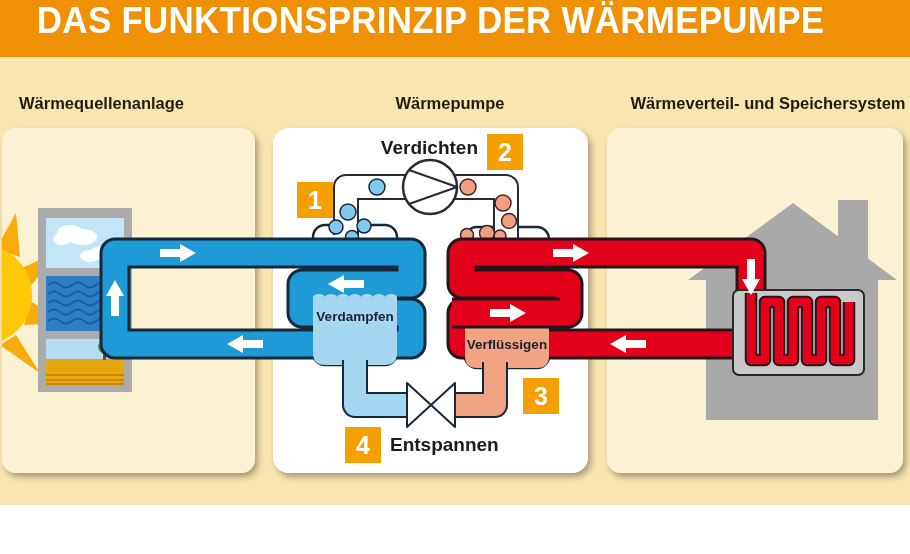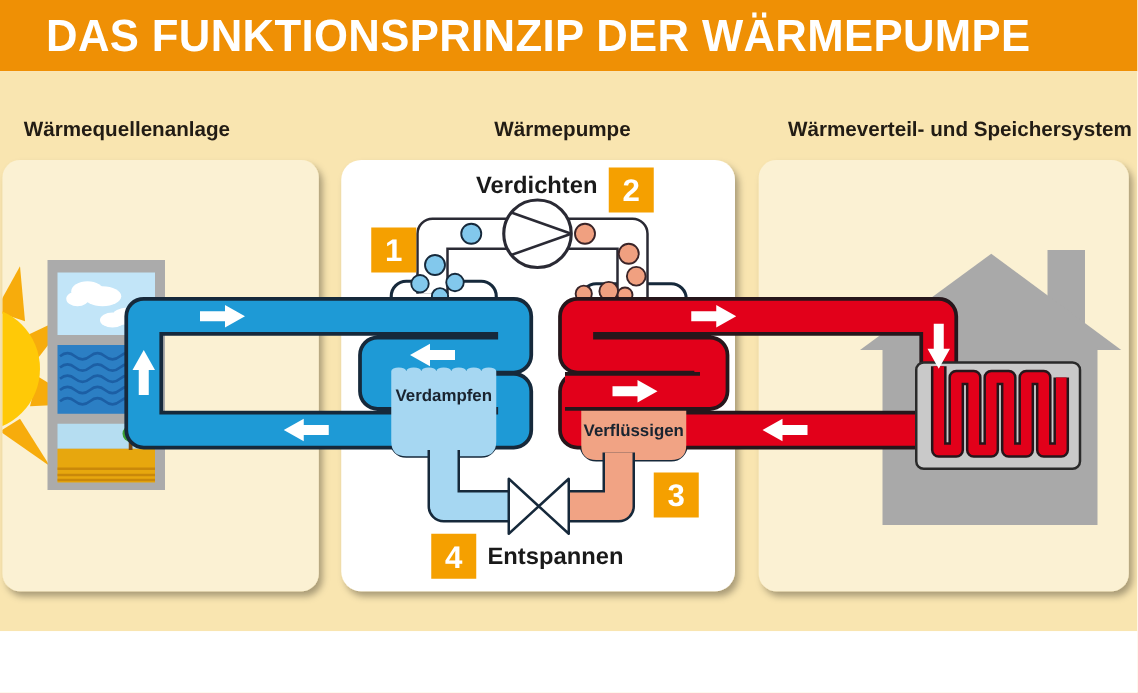--- a/index.html
+++ b/index.html
@@ -1,17 +1,17 @@
 <!DOCTYPE html>
 <html><head>
 <meta charset="utf-8">
 <style>
   html,body{margin:0;padding:0;background:#ffffff;}
   body{width:910px;height:554px;overflow:hidden;font-family:"Liberation Sans",sans-serif;}
-  .header{width:910px;height:57px;background:#EF9005;display:flex;align-items:center;}
+  .header{width:910px;height:57px;background:#EF9005;display:flex;align-items:flex-start;}
   .header .title{color:#ffffff;font-weight:bold;font-size:36px;letter-spacing:.3px;padding-left:38px;white-space:nowrap;transform:scaleX(.97);transform-origin:left center;}
   svg{display:block;}
   .sec-title{font-size:16.5px;font-weight:bold;fill:#221c14;}
   .step-num{font-size:25px;font-weight:bold;fill:#ffffff;}
   .proc-label{font-size:19px;font-weight:bold;fill:#1a1a1a;}
   .tank-label{font-size:13.5px;font-weight:bold;fill:#1a2430;}
   .pipe-dark{fill:none;stroke:#16293B;stroke-width:31;stroke-linejoin:round;}
   .pipe-blue{fill:none;stroke:#1E9AD6;stroke-width:25;stroke-linejoin:round;}
   .pipe-dark-red{fill:none;stroke:#26161B;stroke-width:31;stroke-linejoin:round;}
   .pipe-red{fill:none;stroke:#E2001A;stroke-width:25;stroke-linejoin:round;}

